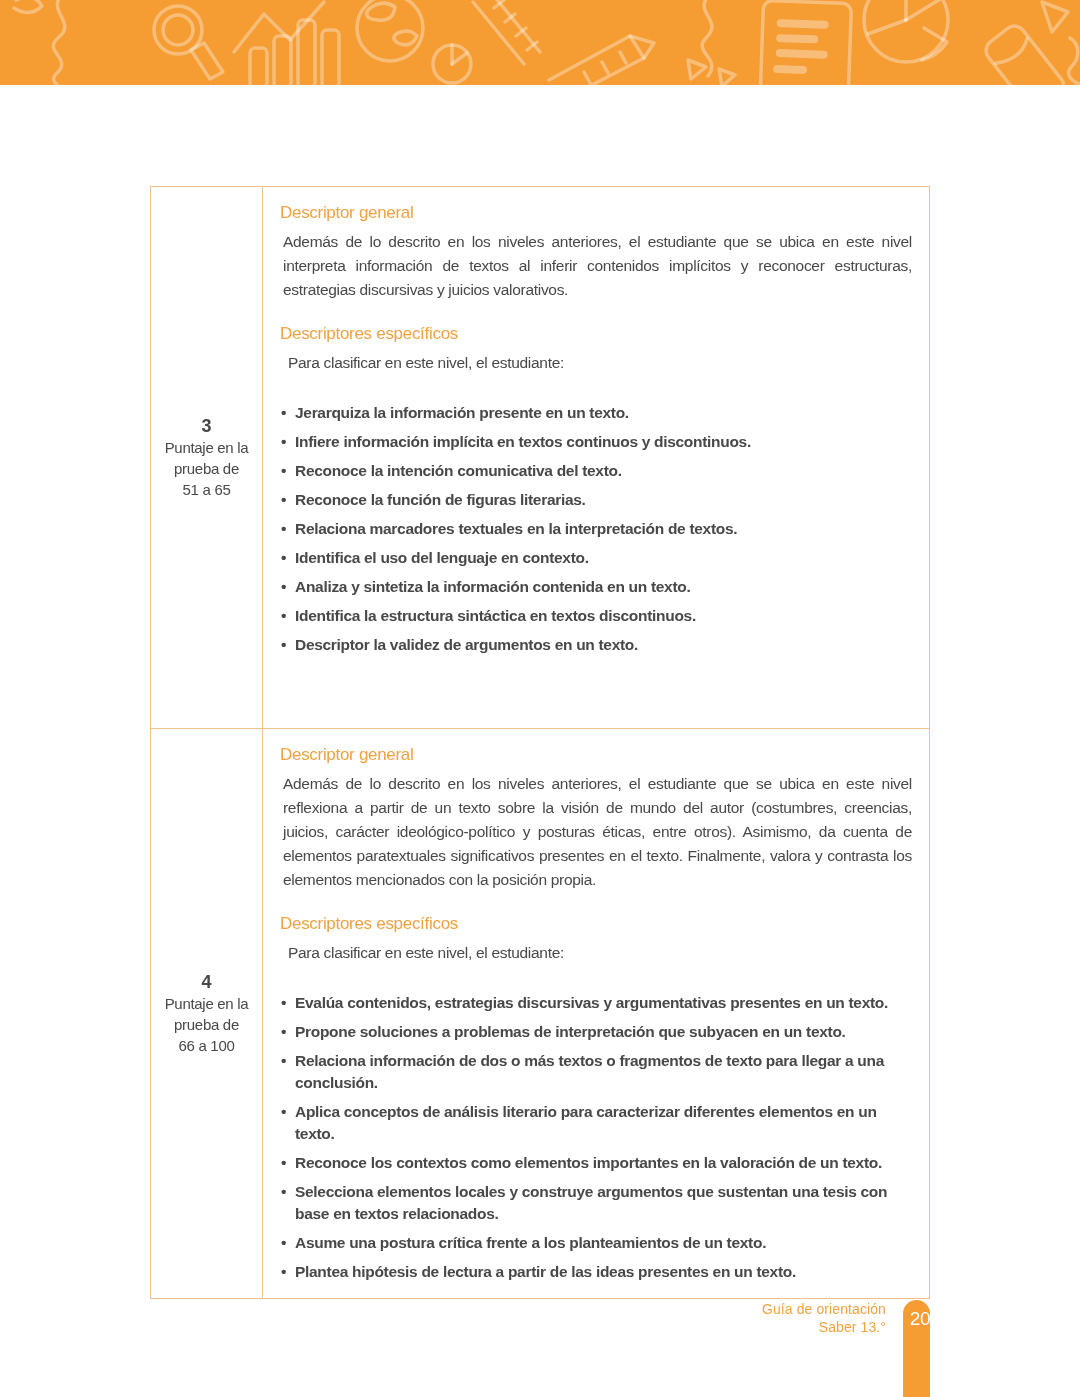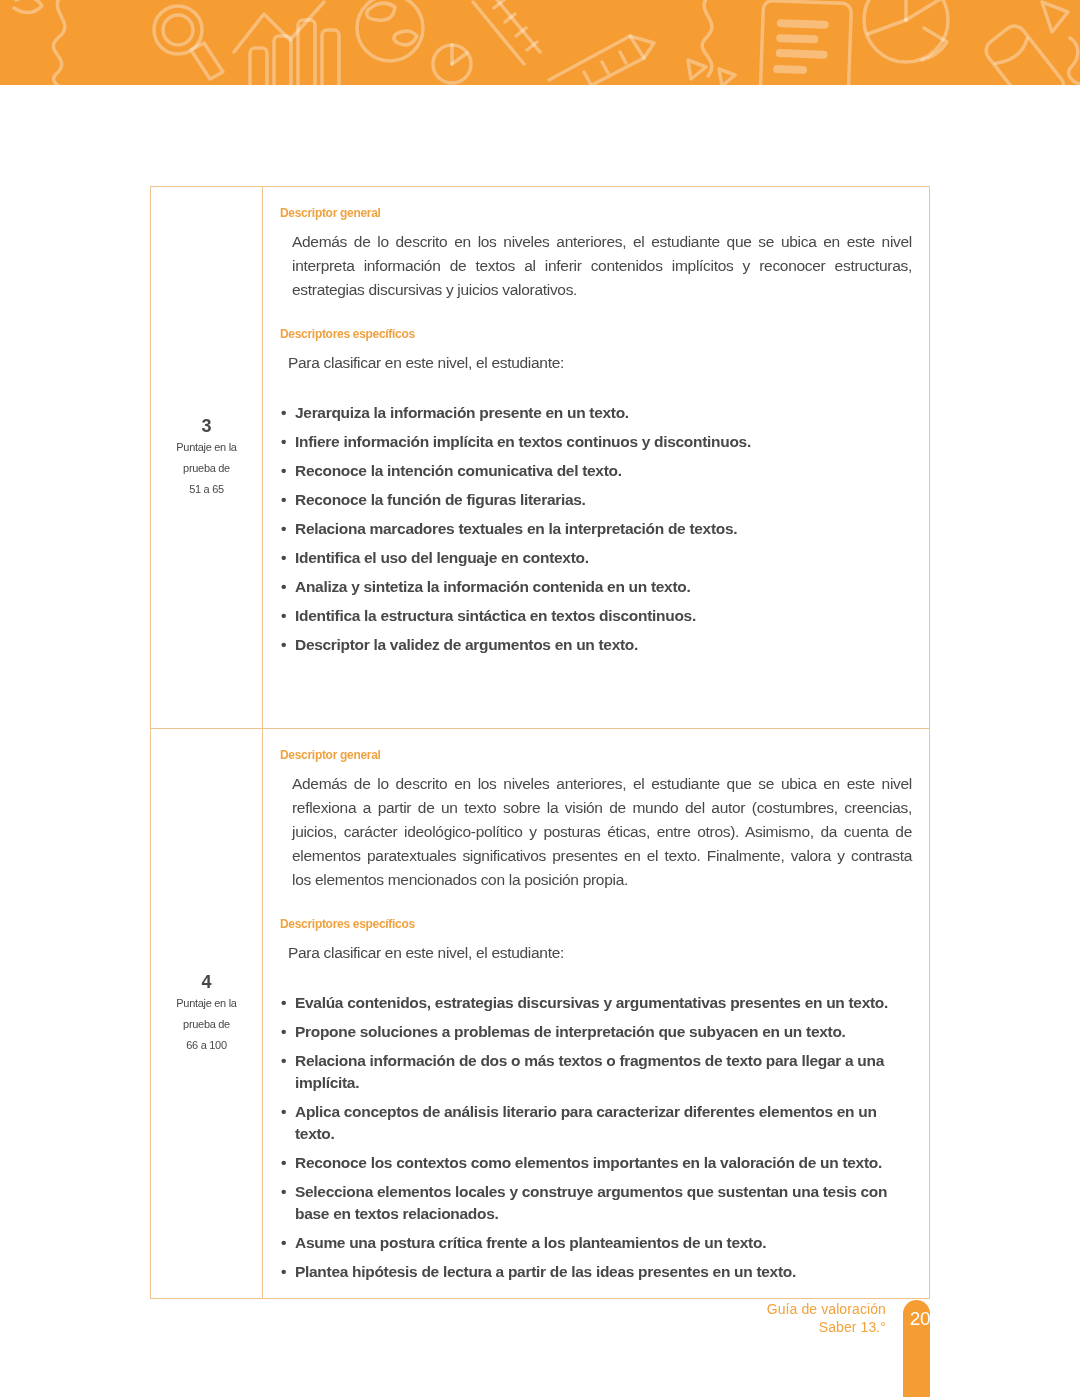--- a/index.html
+++ b/index.html
@@ -36,32 +36,32 @@
   .level-row + .level-row{border-top:1px solid var(--table-border);}
   .row-3{min-height:541px;}
   .row-4{min-height:544px;}
   .level-cell{
     width:112px;flex:0 0 112px;
     border-right:1px solid var(--table-border);
     display:flex;flex-direction:column;justify-content:center;align-items:center;
     text-align:center;padding:10px 6px;
   }
   .level-number{font-weight:bold;font-size:18px;line-height:22px;letter-spacing:-0.2px;}
-  .level-score{font-size:11px;line-height:21px;letter-spacing:-0.3px;white-space:pre-line;}
+  .level-score{font-size:15px;line-height:21px;letter-spacing:-0.3px;white-space:pre-line;}
   .desc-cell{
     flex:1;padding:12px 17px 8px 17px;
     font-size:15.5px;letter-spacing:-0.3px;
   }
   .section-title{
     color:var(--heading-orange);
-    font-size:12px;line-height:20px;font-weight:bold;
+    font-size:17px;line-height:20px;font-weight:normal;
     margin:4px 0 7px 0;
   }
   .general-text{
-    line-height:24px;text-align:justify;margin:0 0 22px 12px;
+    line-height:24px;text-align:justify;margin:0 0 22px 3px;
   }
   .specific-intro{line-height:22px;margin:8px;}
   .bullet-list{
     list-style:none;margin:28px 0 0 0;padding:0;font-weight:bold;
   }
   .bullet-list li{
     position:relative;padding-left:15px;margin-bottom:7px;line-height:22px;
   }
   .bullet-list li::before{
     content:"\2022";position:absolute;left:1px;top:0;
@@ -195,32 +195,32 @@
     </div>
     <div class="desc-cell">
       <h3 class="section-title">Descriptor general</h3>
       <p class="general-text">Además de lo descrito en los niveles anteriores, el estudiante que se ubica en este nivel reflexiona a partir de un texto sobre la visión de mundo del autor (costumbres, creencias, juicios, carácter ideológico-político y posturas éticas, entre otros). Asimismo, da cuenta de elementos paratextuales significativos presentes en el texto. Finalmente, valora y contrasta los elementos mencionados con la posición propia.</p>
       <h3 class="section-title">Descriptores específicos</h3>
       <p class="specific-intro">Para clasificar en este nivel, el estudiante:</p>
       <ul class="bullet-list">
 
       <li>Evalúa contenidos, estrategias discursivas y argumentativas presentes en un texto.</li>
           <li>Propone soluciones a problemas de interpretación que subyacen en un texto.</li>
-          <li>Relaciona información de dos o más textos o fragmentos de texto para llegar a una implícita.</li>
+          <li>Relaciona información de dos o más textos o fragmentos de texto para llegar a una conclusión.</li>
           <li>Aplica conceptos de análisis literario para caracterizar diferentes elementos en un texto.</li>
           <li>Reconoce los contextos como elementos importantes en la valoración de un texto.</li>
           <li>Selecciona elementos locales y construye argumentos que sustentan una tesis con base en textos relacionados.</li>
           <li>Asume una postura crítica frente a los planteamientos de un texto.</li>
           <li>Plantea hipótesis de lectura a partir de las ideas presentes en un texto.</li>
         </ul>
     </div>
   </div>
 
 </div>
 
 <div class="footer-text">
-  <div>Guía de valoración</div>
+  <div>Guía de orientación</div>
   <div>Saber 13.°</div>
 </div>
 
 <div class="page-tab">
   <div class="page-number">20</div>
 </div>
 
 </body></html>

